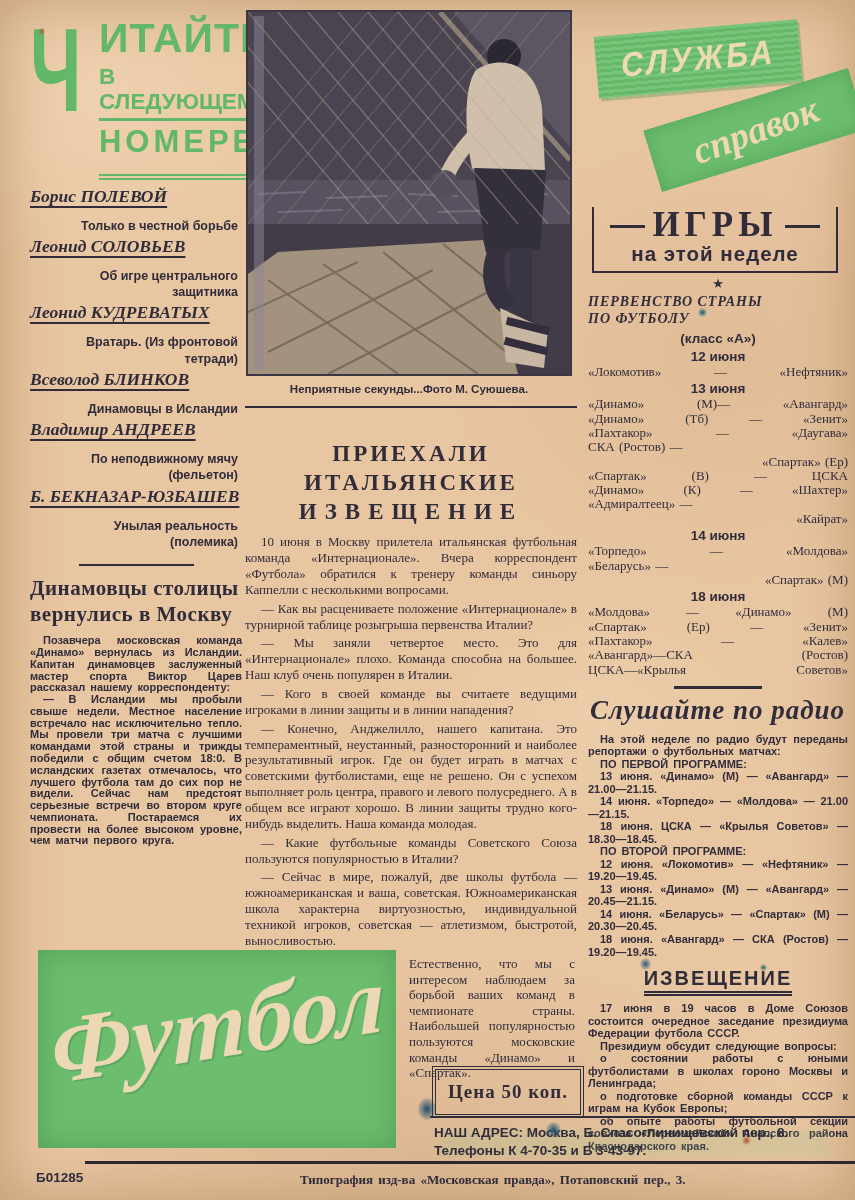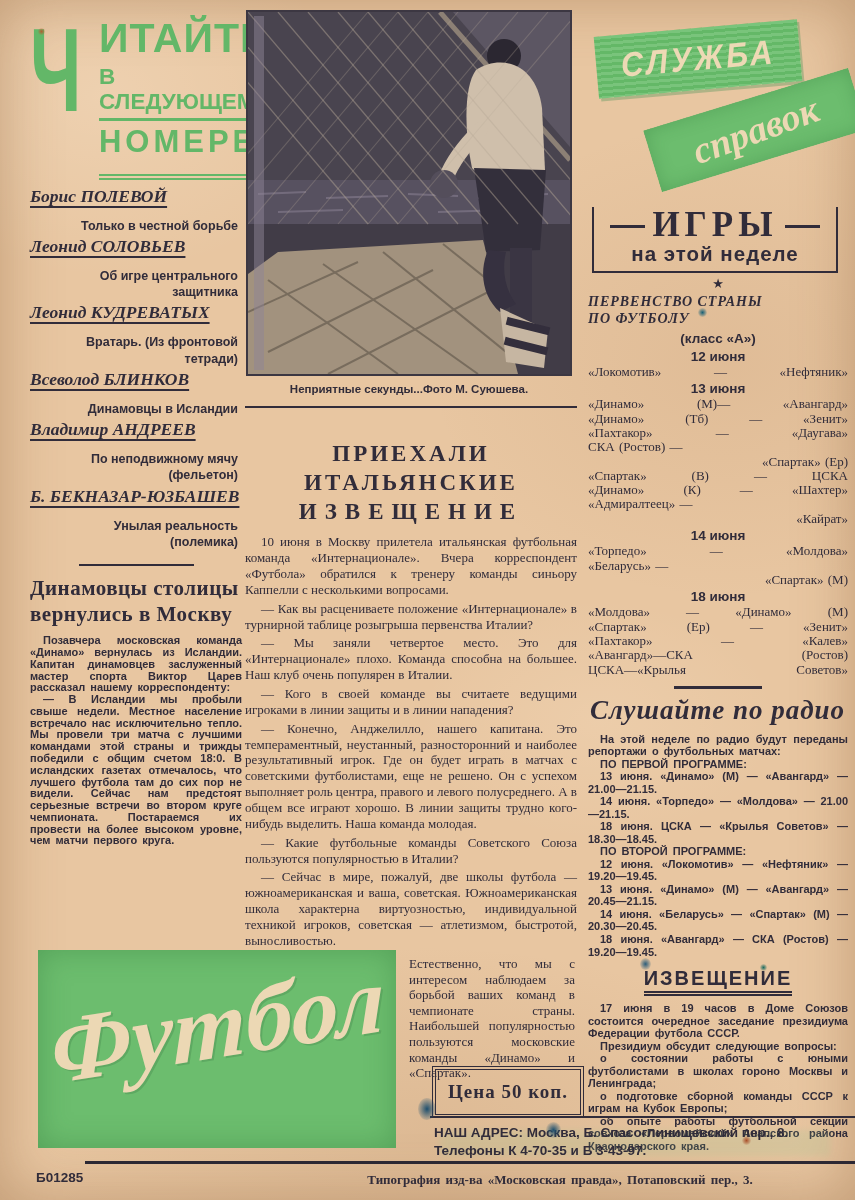--- a/index.html
+++ b/index.html
@@ -68,21 +68,21 @@
   .sec-rule{width:88px;height:3px;background:#312c3a;margin:9px auto 7px}
   .radio-head{font:italic bold 27px/1.1 "Liberation Serif",serif;margin:0 0 7px 2px;letter-spacing:1px}
   .bodytext p{font:bold 11px/1.14 "Liberation Sans",sans-serif;text-align:justify;text-indent:12px;margin:0;word-spacing:2px}
   .notice-headwrap{text-align:center;margin:10px 0 6px}
   .notice-head{display:inline-block;font:bold 20px/1 "Liberation Sans",sans-serif;letter-spacing:2px;
     border-bottom:5px double #312c3a;padding-bottom:3px}
   
   .addr-rule{position:absolute;left:430px;top:1116px;width:425px;height:2px;background:#312c3a}
   .address{position:absolute;left:434px;top:1124px;width:420px;font:bold 13.5px/1.35 "Liberation Sans",sans-serif}
   .bottom-rule{position:absolute;left:85px;top:1161px;width:770px;height:3px;background:#2c2833}
-  .imprint{position:absolute;left:300px;top:1172px;width:520px;font:bold 13px/1.2 "Liberation Serif",serif;text-align:center;word-spacing:2px}
+  .imprint{position:absolute;left:300px;top:1172px;width:520px;font:bold 13px/1.2 "Liberation Serif",serif;word-spacing:2px}
   .press-code{position:absolute;left:36px;top:1170px;font:bold 13.5px "Liberation Sans",sans-serif}
   
   .blot{position:absolute;border-radius:50%}
   .b1{left:418px;top:1098px;width:18px;height:22px;background:radial-gradient(#1e4f6e,rgba(30,79,110,.15) 70%)}
   .b2{left:546px;top:1122px;width:15px;height:16px;background:radial-gradient(#1e4f6e,rgba(30,79,110,.1) 70%)}
   .b3{left:698px;top:308px;width:9px;height:9px;background:radial-gradient(#176076,rgba(23,96,118,.1) 70%)}
   .b4{left:760px;top:964px;width:7px;height:7px;background:radial-gradient(#1a6a5e,rgba(26,106,94,.1) 70%)}
   .b5{left:742px;top:1136px;width:9px;height:9px;background:radial-gradient(#a9502a,rgba(169,80,42,.1) 70%)}
   .b6{left:38px;top:28px;width:7px;height:7px;background:radial-gradient(#b06030,rgba(176,96,48,.1) 70%)}
   .b7{left:640px;top:958px;width:11px;height:12px;background:radial-gradient(#2c5d7a,rgba(44,93,122,.12) 70%)}

